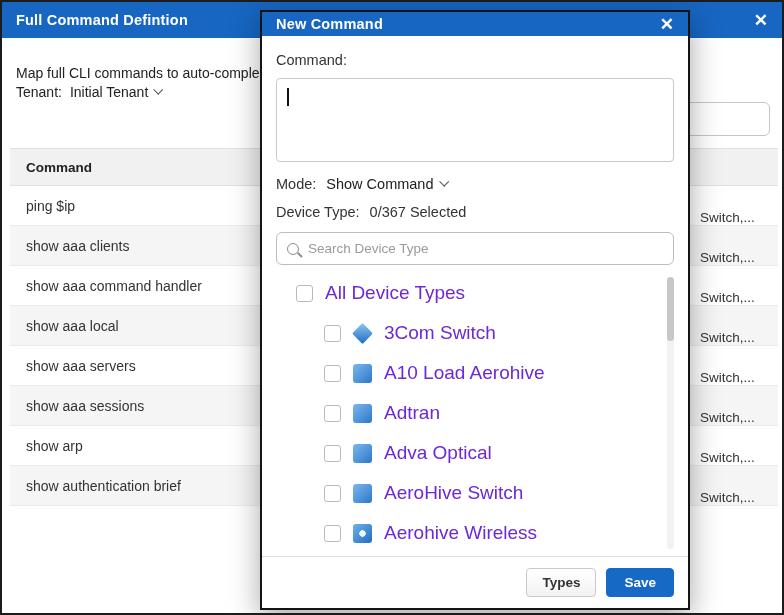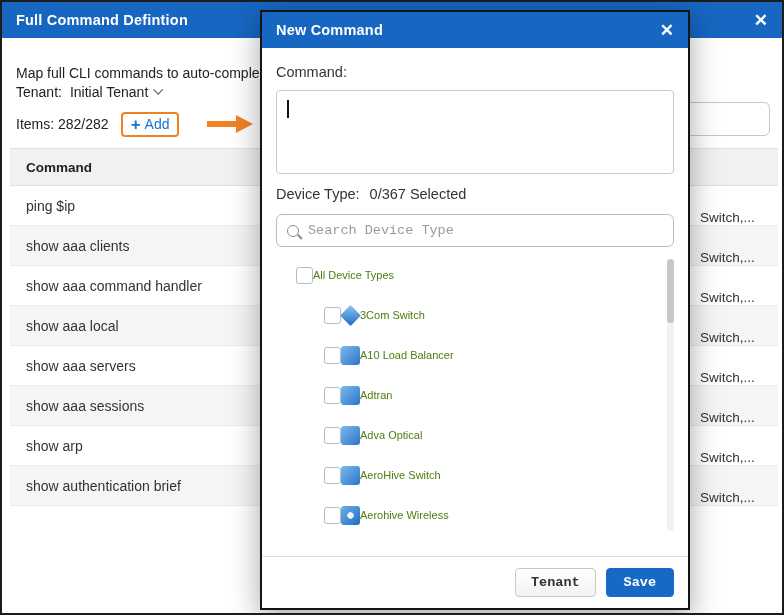--- a/index.html
+++ b/index.html
@@ -1,17 +1,17 @@
 <!DOCTYPE html>
 <html style="--header-blue: #1766c2; --accent-orange: #ef8222; --link-blue: #1873d3; --save-blue: #1769c6;"><head>
 <meta charset="utf-8">
 <style>
   * { box-sizing: border-box; margin: 0; padding: 0; }
   body { font-family: "Liberation Sans", sans-serif; background:#fff; }
-  button, input { font-family: Liberation Mono, monospace; }
+  button, input { font-family: Liberation Sans, sans-serif; }
 
   .screen {
     position: relative; width: 784px; height: 615px;
     border: 2px solid #1c1c1c; background: #fff; overflow: hidden;
   }
 
   
   .titlebar {
     height: 36px; background: var(--header-blue, #1766c2);
     color: #fff; display: flex; align-items: center;
@@ -83,21 +83,21 @@
   }
   .search-box input { flex: 1; border: none; outline: none; font-size: 13.5px; color: #333; background: transparent; }
   .search-box input::placeholder { color: #9a9a9a; }
   .mag { position: relative; width: 12px; height: 12px; border: 1.6px solid #8c8c8c; border-radius: 50%; flex: 0 0 auto; }
   .mag::after {
     content: ""; position: absolute; width: 6px; height: 1.6px; background: #8c8c8c;
     right: -5px; bottom: -2px; transform: rotate(45deg);
   }
 
   .dev-list { position: relative; margin-top: 8px; height: 283px; overflow: hidden; }
-  .dev-row { height: 40px; display: flex; align-items: center; padding-left: 20px; font-size: 11px; color: #4d7c0f; }
+  .dev-row { height: 40px; display: flex; align-items: center; gap: 12px; padding-left: 20px; font-size: 19px; color: #6d28d9; }
   .dev-row.child { padding-left: 48px; }
   .cb { width: 17px; height: 17px; border: 1.6px solid #b3bcc4; border-radius: 3px; background: #fff; flex: 0 0 auto; cursor: pointer; }
   .dt-icon { width: 19px; height: 19px; border-radius: 3px; background: linear-gradient(135deg, #7db8ec, #2b77cc); flex: 0 0 auto; }
   .dt-icon.diamond { transform: rotate(45deg) scale(.78); border-radius: 2px; background: linear-gradient(135deg, #8ec4f2, #1f6dc2); }
   .dt-icon.wireless { background: radial-gradient(circle at 50% 50%, #eaf5ff 0 3px, rgba(0,0,0,0) 3.5px), linear-gradient(135deg, #6fb0e8, #1f6dc2); }
   .v-scroll { position: absolute; right: 0; top: 4px; width: 7px; height: 272px; background: #f2f2f2; border-radius: 4px; cursor: pointer; }
   .v-thumb { width: 7px; height: 64px; background: #c7c7c7; border-radius: 4px; cursor: grab; }
 
   .modal-footer {
     flex: 0 0 auto; border-top: 1px solid #dedede;
@@ -126,30 +126,20 @@
     <p class="desc">Map full CLI commands to auto-comple</p>
 
     <div class="tenant-row">
       <span>Tenant:</span>
       <span class="select-like">
         <span>Initial Tenant</span>
         <i class="chev"></i>
       </span>
     </div>
 
-    <div class="items-row">
-      <span>Items: 282/282</span>
-      <span class="add-btn">
-        <span class="plus">+</span>
-        <span>Add</span>
-      </span>
-      <svg class="annot-arrow" width="46" height="18" viewBox="0 0 46 18">
-        <path d="M0 6 h29 v-6 l17 9 -17 9 v-6 h-29 z" fill="#ef8222"></path>
-      </svg>
-    </div>
 
     <div class="cmd-table">
       <div class="t-head">
         <span>Command</span>
       </div>
       <div class="t-row">
         <span>ping $ip</span>
         <span class="t-cell-right">Switch,...</span>
       </div>
       <div class="t-row alt">
@@ -191,20 +181,27 @@
       <span class="titlebar-close">✕</span>
     </header>
 
     <div class="modal-body">
       <div class="field-lbl cmd-lbl">Command:</div>
 
       <div class="cmd-box">
         <span class="caret"></span>
       </div>
 
+      <div class="mode-row">
+        <span>Mode:</span>
+        <span class="select-like">
+          <span>Show Command</span>
+          <i class="chev"></i>
+        </span>
+      </div>
 
       <div class="devtype-row">
         <span>Device Type:</span>
         <span>0/367 Selected</span>
       </div>
 
       <div class="search-box">
         <i class="mag"></i>
         <input type="text" placeholder="Search Device Type" style="">
       </div>
@@ -215,21 +212,21 @@
           <span>All Device Types</span>
         </div>
         <div class="dev-row child">
           <span class="cb"></span>
           <span class="dt-icon diamond"></span>
           <span>3Com Switch</span>
         </div>
         <div class="dev-row child">
           <span class="cb"></span>
           <span class="dt-icon"></span>
-          <span>A10 Load Balancer</span>
+          <span>A10 Load Aerohive</span>
         </div>
         <div class="dev-row child">
           <span class="cb"></span>
           <span class="dt-icon"></span>
           <span>Adtran</span>
         </div>
         <div class="dev-row child">
           <span class="cb"></span>
           <span class="dt-icon"></span>
           <span>Adva Optical</span>
@@ -244,18 +241,18 @@
           <span class="dt-icon wireless"></span>
           <span>Aerohive Wireless</span>
         </div>
         <div class="v-scroll">
           <div class="v-thumb"></div>
         </div>
       </div>
     </div>
 
     <footer class="modal-footer">
-      <button class="btn-cancel">Tenant</button>
+      <button class="btn-cancel">Types</button>
       <button class="btn-save">Save</button>
     </footer>
   </section>
 
 </div>
 
 </body></html>

